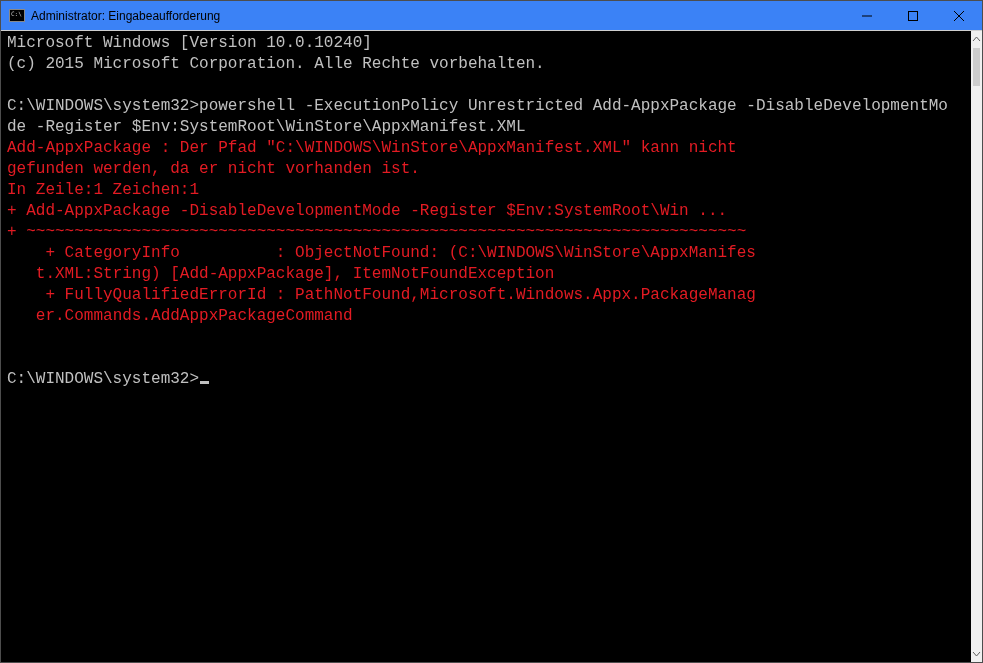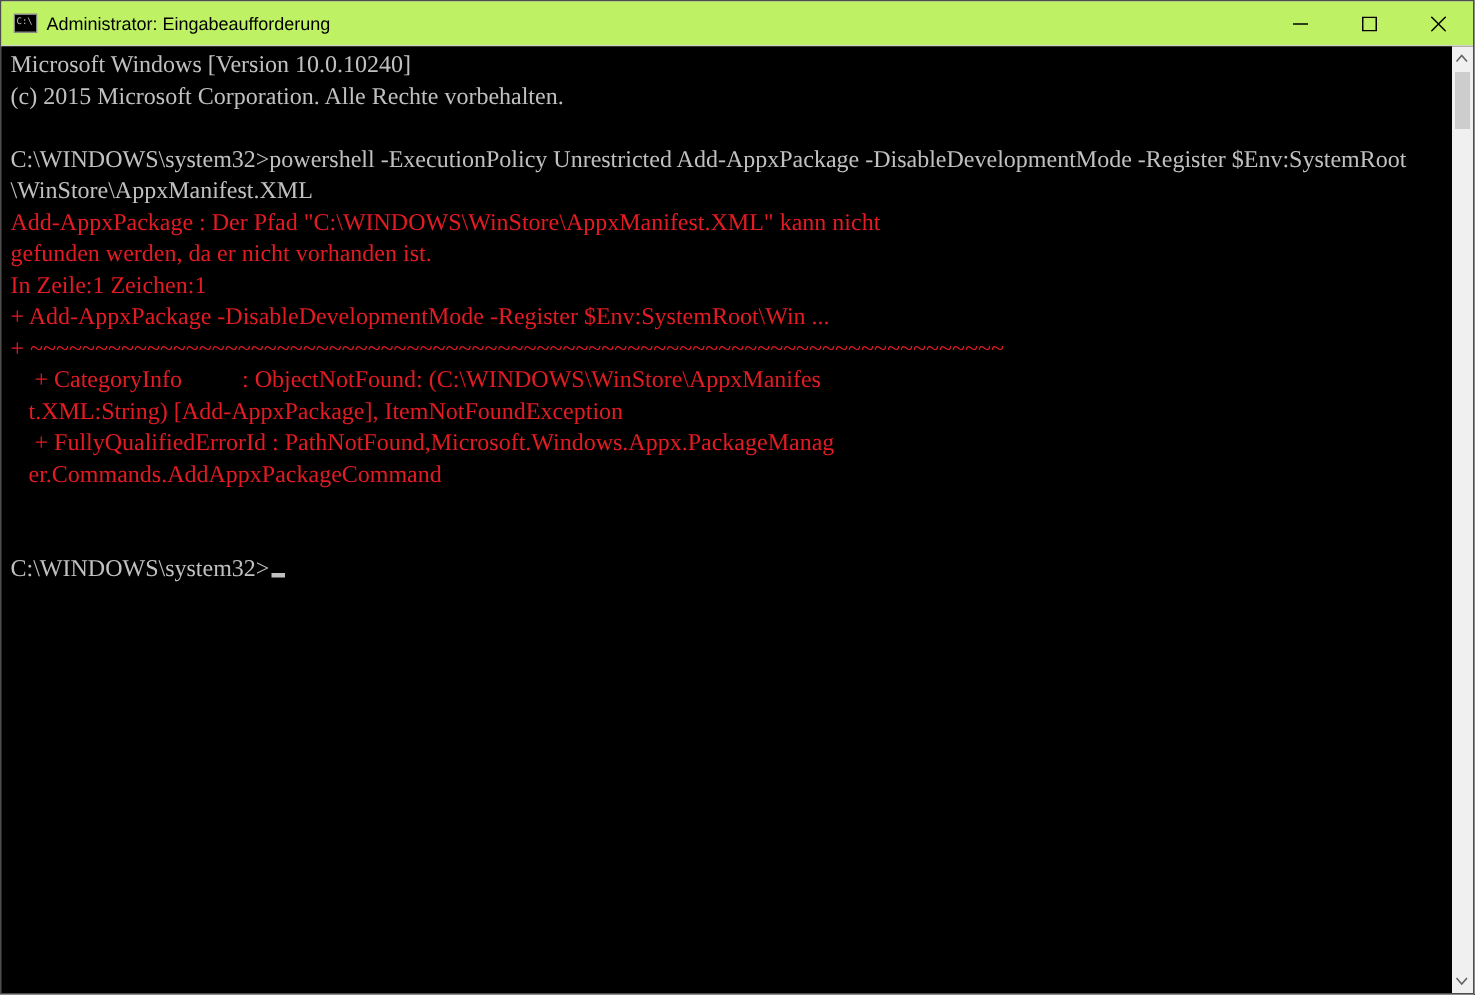--- a/index.html
+++ b/index.html
@@ -14,21 +14,21 @@
   .window {
     width: 983px;
     height: 663px;
     border: 1px solid #4d4d4d;
     display: flex;
     flex-direction: column;
     background: #fff;
   }
   .titlebar {
     height: 30px;
-    background: #bef264;
+    background: #3b82f6;
     display: flex;
     align-items: center;
     border-bottom: 1px solid #d0d0d0;
     user-select: none;
   }
   .title-icon {
     width: 16px; height: 16px;
     margin: 0 6px 0 8px;
     display: inline-flex;
     align-items: center;
@@ -51,21 +51,21 @@
   .client {
     flex: 1 1 auto;
     display: flex;
     background: #000;
     min-height: 0;
   }
   .terminal {
     flex: 1 1 auto;
     background: #000;
     color: #c0c0c0;
-    font-family: Liberation Serif, serif;
+    font-family: Liberation Mono, monospace;
     font-size: 16px;
     line-height: 21px;
     padding: 2px 17px 0 6px;
     white-space: pre-wrap;
     word-break: break-all;
     overflow: hidden;
   }
   .scrollbar {
     width: 17px;
     background: #f0f0f0;

